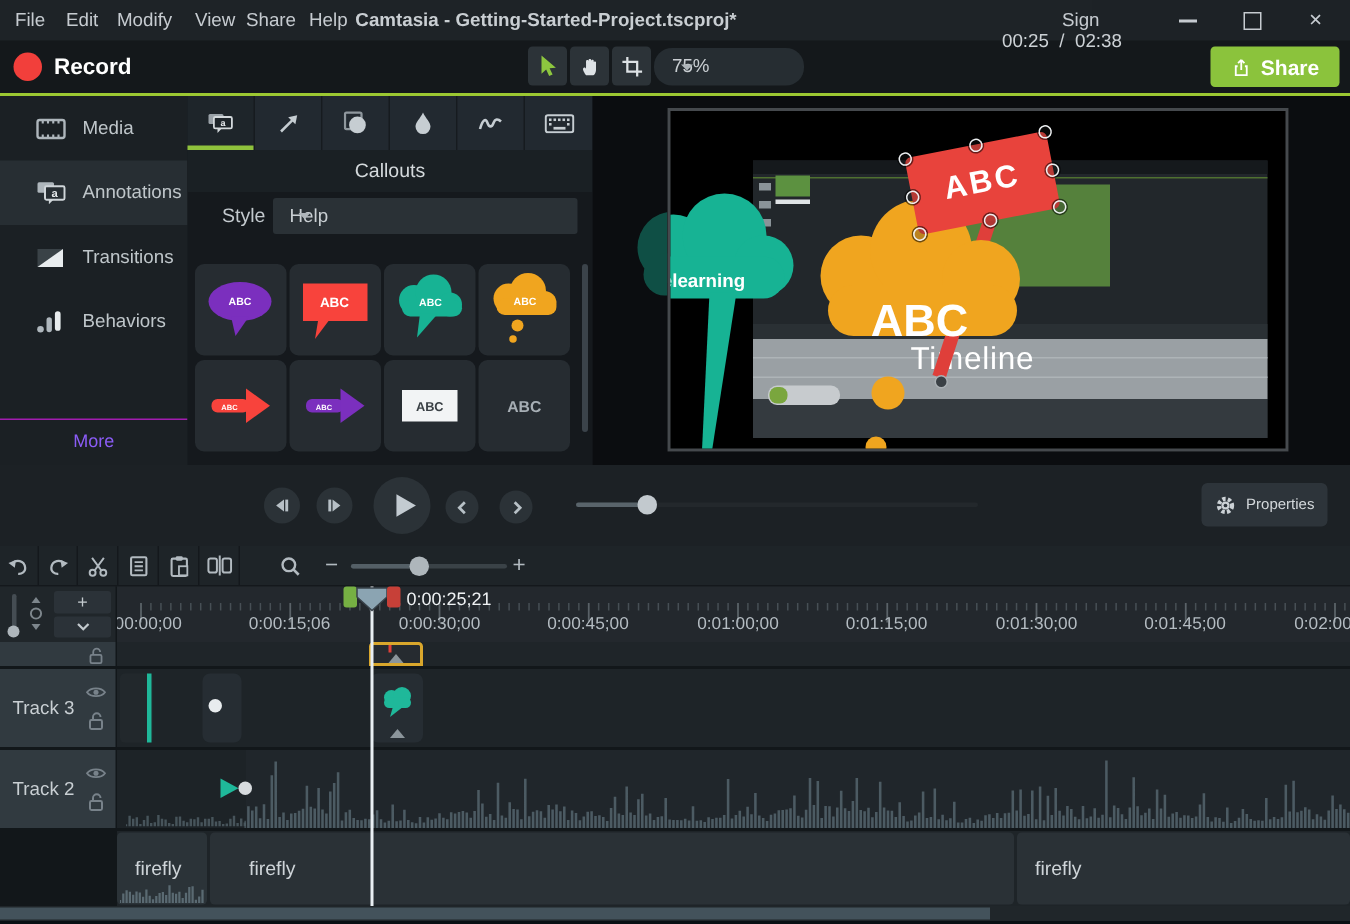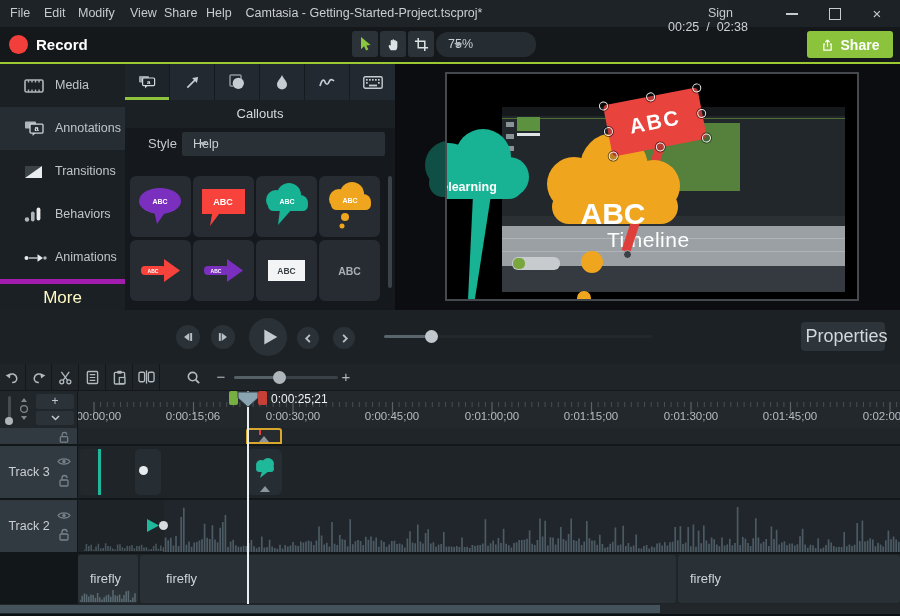--- a/index.html
+++ b/index.html
@@ -4,21 +4,21 @@
 <style>
   html,body{margin:0;padding:0;background:#000;}
   #app{position:relative;width:900px;height:616px;background:#1d2226;overflow:hidden;
        font-family:"Liberation Sans","DejaVu Sans",sans-serif;color:#c6cbd0;
        -webkit-font-smoothing:antialiased;}
   svg{display:block;}
 
   
   #menubar{position:absolute;left:0;top:0;width:728px;height:27px;background:#1e2327;}
   .menu-item{position:absolute;top:0;height:27px;line-height:27px;font-size:12.5px;color:#c6cbd0;padding:0 6px;}
-  #win-title{position:absolute;left:50%;transform:translateX(-50%);top:0;height:27px;line-height:27px;font-size:12.5px;color:#c9ced2;white-space:nowrap;}
+  #win-title{position:absolute;left:50%;transform:translateX(-50%);top:0;height:27px;line-height:27px;font-size:12.5px;color:#c9ced2;white-space:nowrap;font-weight:bold;}
   #signin{position:absolute;left:708px;top:0;height:27px;line-height:27px;font-size:12.5px;color:#c6cbd0;}
   .caret{display:inline-block;width:0;height:0;border-left:4px solid transparent;border-right:4px solid transparent;border-top:4px solid #aeb5ba;vertical-align:middle;margin-left:6px;}
   .winbtn{position:absolute;top:0;width:26px;height:27px;}
   .min-bar{position:absolute;left:7px;top:13px;width:12px;height:2px;background:#c6cbd0;}
   .max-box{position:absolute;left:7px;top:8px;width:10px;height:10px;border:1.4px solid #c6cbd0;}
   .close-x{font-size:15px;line-height:27px;text-align:center;width:26px;color:#c6cbd0;}
 
   
   #toolbar{position:absolute;left:0;top:27px;width:900px;height:35px;background:#14181b;}
   #rec-dot{position:absolute;left:9px;top:8px;width:19px;height:19px;border-radius:50%;background:#f23f3b;}
@@ -30,21 +30,21 @@
   #share-btn{position:absolute;right:7px;top:4px;width:86px;height:27px;background:#8bc33c;border-radius:3px;display:flex;align-items:center;justify-content:center;gap:7px;color:#fff;font-size:14px;font-weight:bold;}
 
   #greenline{position:absolute;left:0;top:62px;width:900px;height:2px;background:#9cc832;}
 
   
   #sidebar{position:absolute;left:0;top:64px;width:125px;height:246px;background:#1b2024;}
   .side-item{position:absolute;left:0;width:125px;height:43px;}
   .side-item.active{background:#272e33;}
   .side-item .ic{position:absolute;left:24px;top:50%;transform:translateY(-50%);}
   .side-item .lb{position:absolute;left:55px;top:0;height:43px;line-height:43px;font-size:12.5px;color:#bfc6ca;}
-  #side-more{position:absolute;left:0;top:215px;width:125px;height:28px;border-top:5px solid #a21caf;text-align:center;line-height:28px;font-size:17px;color:#fef9c3;}
+  #side-more{position:absolute;left:0;top:215px;width:125px;height:28px;border-top:1px solid #a21caf;text-align:center;line-height:28px;font-size:12px;color:#8b5cf6;}
 
   
   #panel{position:absolute;left:125px;top:64px;width:270px;height:246px;background:#15191d;}
   .tab{position:absolute;top:0;width:44px;height:36px;background:#222930;border-right:1px solid #161b1f;display:flex;align-items:center;justify-content:center;}
   .tab.active{background:#1e252a;}
   .tab.active::after{content:"";position:absolute;left:0;bottom:0;width:100%;height:3px;background:#8fc23c;}
   #panel-title{position:absolute;left:0;top:36px;width:270px;height:28px;background:#1a2024;line-height:28px;text-align:center;font-size:13px;color:#d4d9dc;}
   #style-label{position:absolute;left:23px;top:72px;font-size:13px;color:#c3c9ce;}
   #style-select{position:absolute;left:57px;top:68px;width:203px;height:24px;background:#2a3136;border-radius:2px;}
   #style-select span{position:absolute;left:11px;line-height:24px;font-size:12.5px;color:#c9cfd3;}
@@ -188,31 +188,20 @@
     <div class="side-item" style="top:129px">
       <span class="ic">
           <svg width="18" height="17" viewBox="0 0 18 17">
             <circle cx="3" cy="13" r="2.2" fill="#aeb6bc"></circle>
             <rect x="7" y="5" width="3.6" height="10" rx="1.8" fill="#aeb6bc"></rect>
             <rect x="12.6" y="1" width="3.8" height="13" rx="1.9" fill="#e8ecee"></rect>
           </svg>
         </span>
       <span class="lb">Behaviors</span>
     </div>
-    <div class="side-item" style="top:172px">
-      <span class="ic">
-          <svg width="23" height="10" viewBox="0 0 23 10">
-            <circle cx="2.5" cy="5" r="2" fill="#e8ecee"></circle>
-            <path d="M5 5 H13.5" stroke="#aeb6bc" stroke-width="1.6"></path>
-            <polygon points="13.5,1.2 13.5,8.8 19,5" fill="#e8ecee"></polygon>
-            <circle cx="21" cy="5" r="1.7" fill="#aeb6bc"></circle>
-          </svg>
-        </span>
-      <span class="lb">Animations</span>
-    </div>
     <div id="side-more">More</div>
   </div>
 
   <div id="panel">
     <div class="tab active" style="left:0">
       <svg width="18" height="15" viewBox="0 0 18 15">
           <rect x="1" y="1" width="10" height="6.6" rx="1" fill="#9aa2a8"></rect>
           <rect x="4.6" y="3" width="12" height="7.6" rx="1" fill="#1e252a" stroke="#d3d9dc" stroke-width="1.2"></rect>
           <text x="10.6" y="9" font-size="6" fill="#e8ecef" text-anchor="middle" font-weight="bold">a</text>
           <path d="M7 10.6 v3 l2.8-3 Z" fill="#d3d9dc"></path>
@@ -440,21 +429,21 @@
           <path d="M4.5 2 L8.5 6 L4.5 10" stroke="#b7c0c6" stroke-width="2" fill="none"></path>
         </svg>
     </div>
   </div>
   <div id="pb-track"></div>
   <div id="pb-played"></div>
   <div id="pb-handle"></div>
   <div id="pb-time">
     <span>00:25</span>&nbsp;&nbsp;<span>/</span>&nbsp;&nbsp;<span>02:38</span>
   </div>
-  <div id="props-btn" style="position:absolute;left:801px;top:322px;width:84px;height:29px;background:#2d343a;border-radius:4px;display:flex;align-items:center;justify-content:center;gap:7px;font-size:18px;color:#d3d8db">
+  <div id="props-btn" style="position:absolute;left:801px;top:322px;width:84px;height:29px;background:#2d343a;border-radius:4px;display:flex;align-items:center;justify-content:center;gap:7px;font-size:10px;color:#d3d8db">
     <svg width="14" height="14" viewBox="0 0 16 16">
         <circle cx="8" cy="8" r="5" fill="none" stroke="#ccd2d6" stroke-width="3.2" stroke-dasharray="2.5 1.7"></circle>
         <circle cx="8" cy="8" r="3.1" fill="#ccd2d6"></circle>
         <circle cx="8" cy="8" r="1.4" fill="#2d343a"></circle>
       </svg>
     <span>Properties</span>
   </div>
 
   <div id="tl">
     <div id="tl-toolbar">

